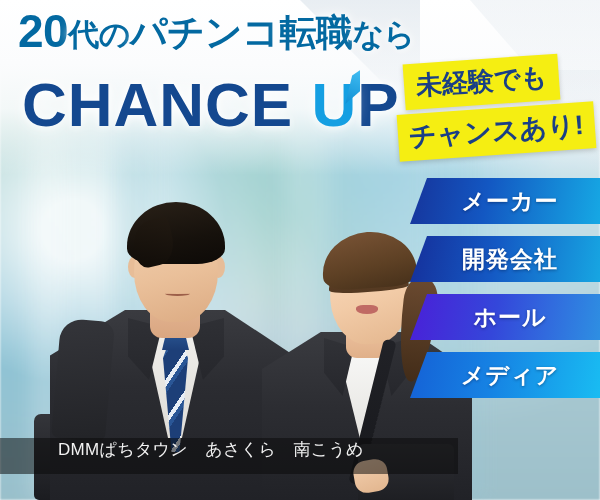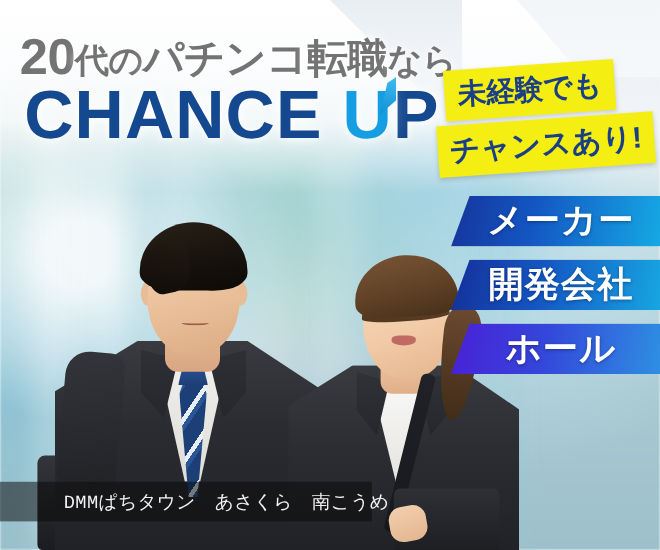--- a/index.html
+++ b/index.html
@@ -234,22 +234,22 @@
     background:linear-gradient(180deg,#2f3035,#191a1e); border-radius:6px;
   }
   .w-hand {
     position:absolute; left:92px; bottom:8px; width:34px; height:32px;
     background:linear-gradient(170deg,#f3cfae,#e2b68f); border-radius:12px;
     transform:rotate(-10deg);
   }
 
   
   .headline {
-    position:absolute; left:18px; top:28px;
-    color:#737373;
+    position:absolute; left:18px; top:8px;
+    color:#0369a1;
     font-weight:bold;
     letter-spacing:-.5px;
     white-space:nowrap;
     text-shadow:0 0 7px rgba(255,255,255,.95), 0 0 14px rgba(255,255,255,.85);
     z-index:12;
   }
   .headline .num { font-size:46px; line-height:1; vertical-align:-2px; }
   .headline .jp  { font-size:37px; line-height:1; }
   .headline .sm  { font-size:31px; line-height:1; }
 
@@ -299,38 +299,37 @@
   .cats { position:absolute; right:0; top:178px; width:190px; z-index:12; }
   .cat {
     position:relative;
     height:46px;
     margin-bottom:12px;
     display:flex; align-items:center; justify-content:center;
     clip-path:polygon(17px 0, 100% 0, 100% 100%, 0 100%);
     box-shadow:0 2px 6px rgba(0,0,0,.22);
   }
   .cat span {
-    color:#fff; font-weight:bold; font-size:32px; letter-spacing:1px;
+    color:#fff; font-weight:bold; font-size:23px; letter-spacing:1px;
     white-space:nowrap;
     text-shadow:0 1px 3px rgba(0,20,60,.45);
     padding-left:10px;
   }
   .cat.c0 { background:linear-gradient(100deg,#16349b 0%,#1357c2 40%,#16a8e4 100%); }
   .cat.c1 { background:linear-gradient(100deg,#4a1fd8 0%,#3447da 45%,#2e8fe2 100%); }
   .cat.c2 { background:linear-gradient(100deg,#152f9a 0%,#1459c4 45%,#17a6e2 100%); }
   .cat.c3 { background:linear-gradient(100deg,#7a2ee0 0%,#5145e2 45%,#2f74e2 100%); }
   .cat.c4 { background:linear-gradient(100deg,#1561d6 0%,#1684e4 45%,#19bcf2 100%); }
 
   
   .credit {
-    position:absolute; left:0; bottom:26px; width:338px; height:36px;
+    position:absolute; left:0; bottom:26px; width:458px; height:36px;
     background:rgba(10,10,10,.52);
-    display:flex; align-items:center;
+    display:flex; align-items:flex-start;
     z-index:14;
-    font-family:Liberation Mono, monospace;
   }
   .credit span {
     color:#f2f2f2; font-size:17px; padding-left:58px; white-space:nowrap;
     letter-spacing:.3px;
   }
 </style>
 </head>
 <body>
 
 <div id="banner">
@@ -407,19 +406,22 @@
   <div class="cats">
     <div class="cat c0">
       <span>メーカー</span>
     </div>
     <div class="cat c2">
       <span>開発会社</span>
     </div>
     <div class="cat c1">
       <span>ホール</span>
     </div>
+    <div class="cat c4">
+      <span>メディア</span>
+    </div>
   </div>
 
   <div class="credit">
     <span>DMMぱちタウン　あさくら　南こうめ</span>
   </div>
 
 </div>
 
 </body></html>

